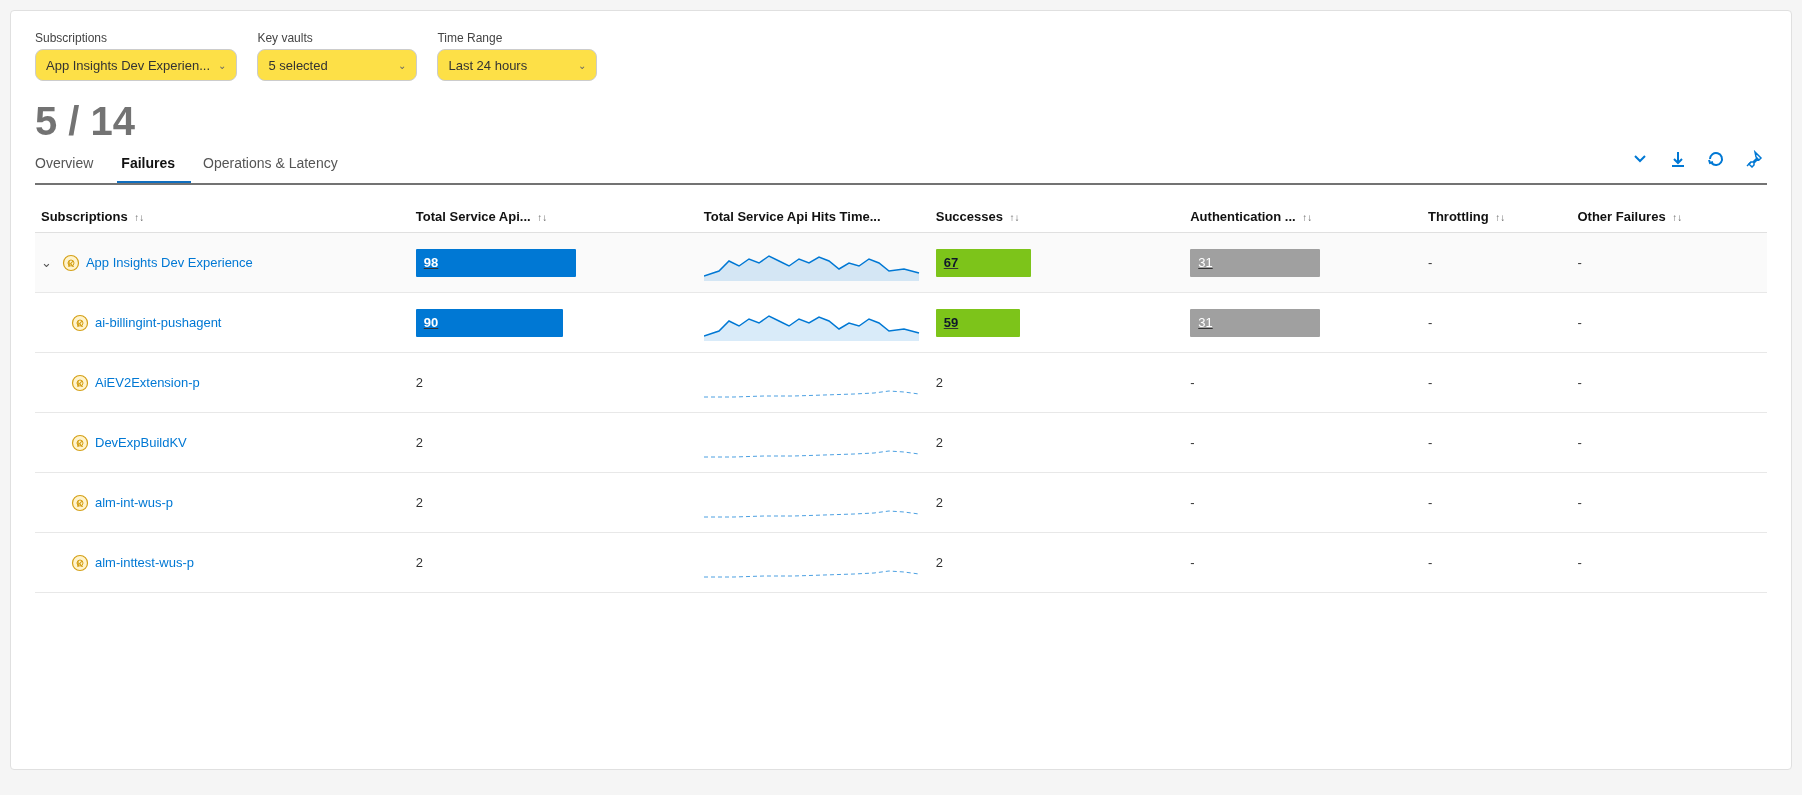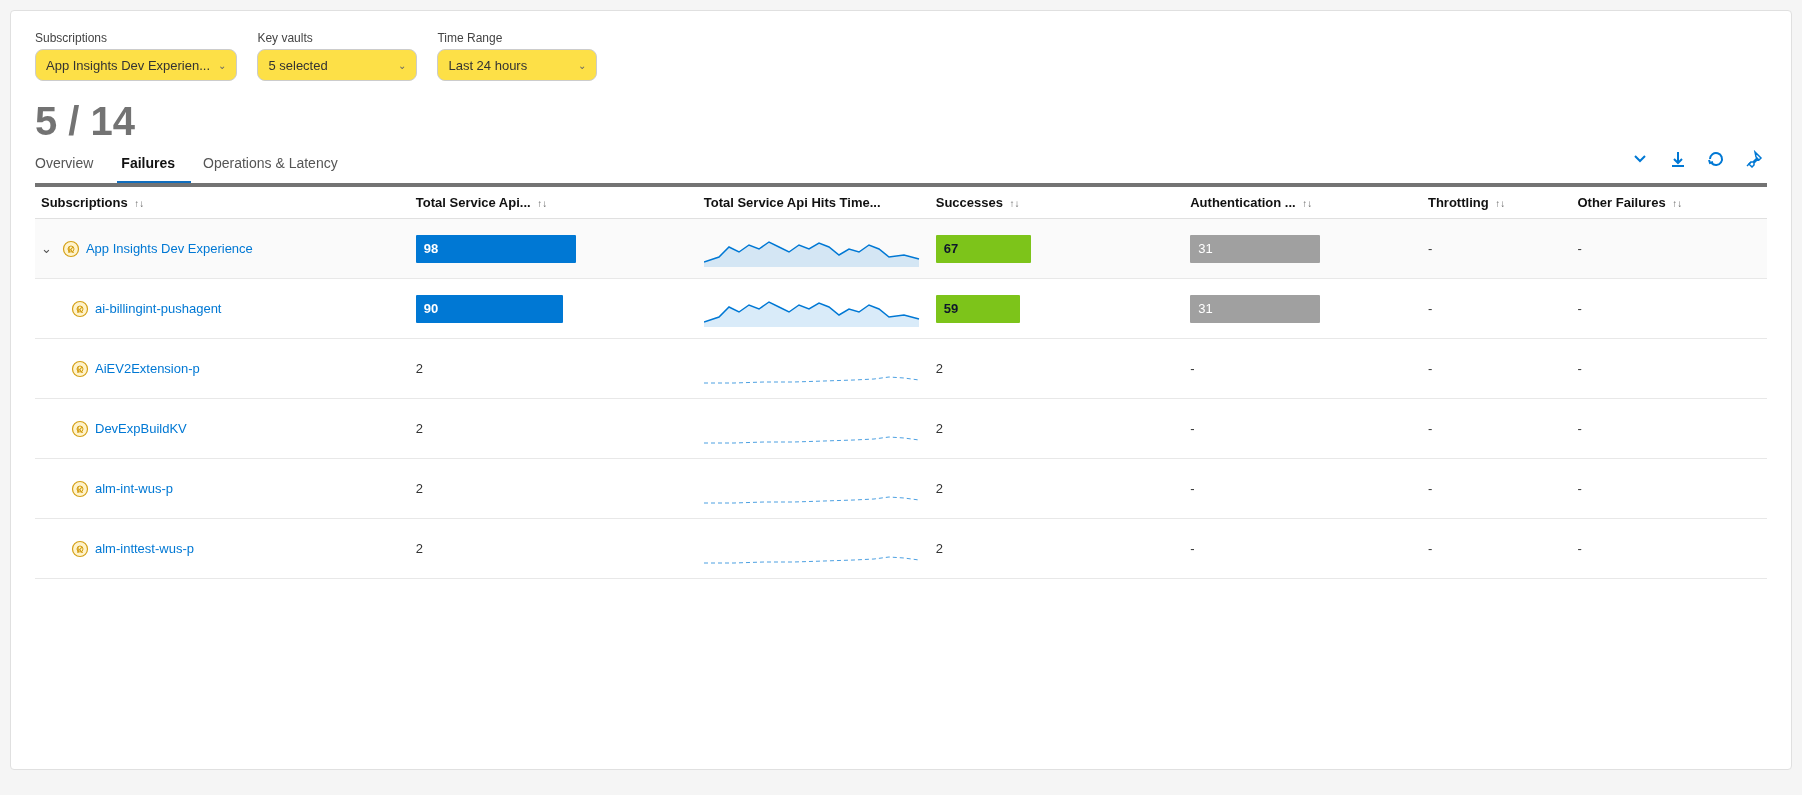--- a/index.html
+++ b/index.html
@@ -64,21 +64,22 @@
     }
     .summary-label {
       font-size: 13px;
       color: #555;
       margin-bottom: 24px;
     }
     
     .tabs-row {
       display: flex;
       align-items: center;
-      border-bottom: 4px solid #737373;
+      border-bottom: 2px solid #737373;
+      margin-bottom: 16px;
       position: relative;
     }
     .tab {
       padding: 8px 16px 10px 4px;
       cursor: pointer;
       font-size: 14px;
       color: #555;
       border-bottom: 2px solid transparent;
       margin-right: 8px;
       white-space: nowrap;
@@ -144,20 +145,21 @@
     .link-blue {
       color: #0078d4;
       cursor: pointer;
       text-decoration: none;
       text-align: center;
     }
     .bar-bg {
       position: relative;
       height: 28px;
       display: flex;
+      text-decoration: underline;
     }
     .bar-fill-blue {
       background: #0078d4;
       height: 100%;
       display: flex;
       align-items: center;
       padding-left: 8px;
       color: #fff;
       font-weight: 600;
       font-size: 13px;

